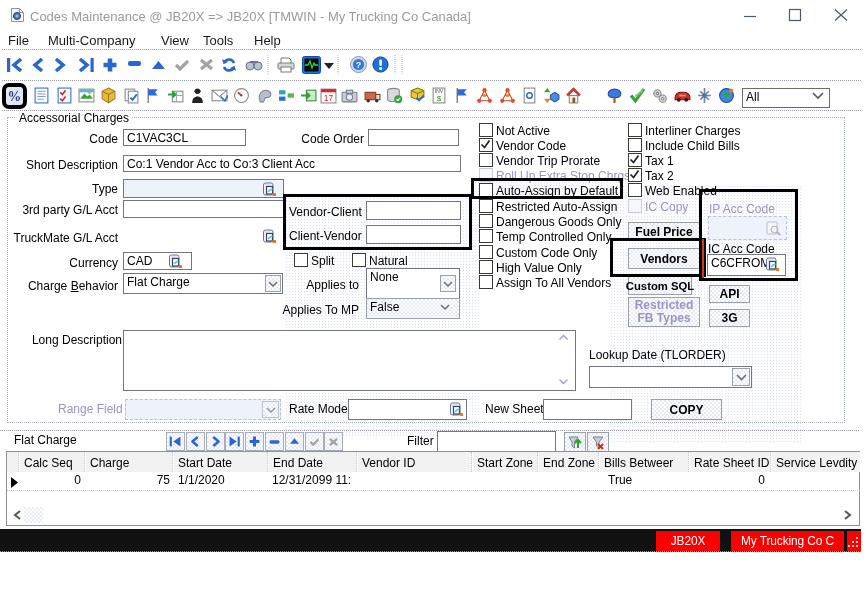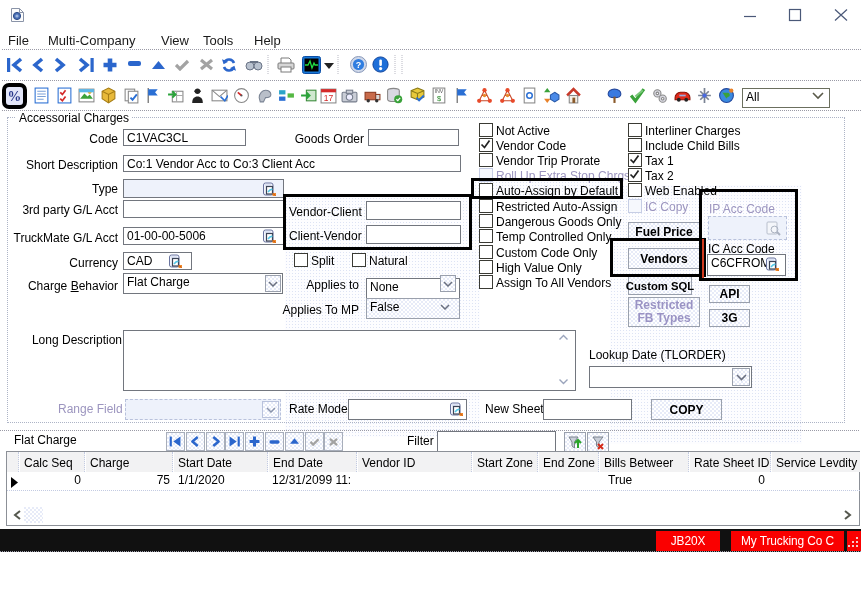--- a/index.html
+++ b/index.html
@@ -58,20 +58,21 @@
 </head>
 <body>
 <div id="win">
 
   <svg class="abs" style="left:10px;top:7px" width="15" height="16" viewBox="0 0 15 16">
     <path d="M1.5 1.5h8l4 4v9h-12z" fill="#fdfdfd" stroke="#8a94a8"></path>
     <path d="M9.5 1.5v4h4" fill="none" stroke="#8a94a8"></path>
     <circle cx="7" cy="9" r="3.6" fill="#4a6fb5" stroke="#2d4c86"></circle>
     <circle cx="7" cy="9" r="1.6" fill="#9db6dd"></circle>
   </svg>
+  <div class="abs" id="title">Codes Maintenance @ JB20X =&gt; JB20X [TMWIN - My Trucking Co Canada]</div>
 
   <svg class="abs" style="left:741px;top:6px" width="110" height="18" viewBox="0 0 110 18">
     <g stroke="#4a5878" fill="none" stroke-width="1.2">
       <path d="M3 10.5h12"></path>
       <rect x="48.5" y="3.5" width="11" height="11"></rect>
       <path d="M94 3.5l12 11M106 3.5l-12 11"></path>
     </g>
   </svg>
 
   <div class="abs menu" style="left:8px">File</div>
@@ -441,36 +442,35 @@
 
     <div class="lbl r" style="left:0;top:20px;width:118px">Code</div>
     <div class="lbl r" style="left:0;top:46px;width:118px">Short Description</div>
     <div class="lbl r" style="left:0;top:70px;width:118px">Type</div>
     <div class="lbl r" style="left:0;top:91px;width:118px">3rd party G/L Acct</div>
     <div class="lbl r" style="left:0;top:119px;width:118px">TruckMate G/L Acct</div>
     <div class="lbl r" style="left:0;top:144px;width:118px">Currency</div>
     <div class="lbl r" style="left:0;top:167px;width:118px">Charge <span style="text-decoration:underline">B</span>ehavior</div>
 
     <div class="tb" style="left:123px;top:17px;width:123px;height:17px">C1VAC3CL</div>
-    <div class="lbl r" style="left:240px;top:20px;width:124px">Goods Order</div>
+    <div class="lbl r" style="left:240px;top:20px;width:124px">Code Order</div>
     <div class="tb" style="left:368px;top:17px;width:91px;height:17px"></div>
 
     <div class="tb" style="left:123px;top:43px;width:338px;height:17px">Co:1 Vendor Acc to Co:3 Client Acc</div>
 
     <div class="tb tbd" style="left:123px;top:67px;width:161px;height:19px;border:1px solid #72767e"></div>
     <svg class="abs lkp" style="left:262px;top:70px" width="15" height="15" viewBox="0 0 15 15">
         <rect x="1.5" y="1" width="9.5" height="12" rx="2" fill="#f2f4fc" stroke="#6a74a0"></rect>
         <path d="M3 3h6" stroke="#c9d4ee"></path>
         <rect x="4.5" y="4.5" width="6" height="7.5" fill="#fff" stroke="#3c4456" stroke-width="1.2"></rect>
         <path d="M6 10c1.5-2 3-3 4.5-2.5" stroke="#55c8e8" stroke-width="1.6" fill="none"></path>
         <rect x="10.5" y="11" width="3.5" height="3" fill="#f0882a"></rect>
         <path d="M11 11.5l2.5 2" stroke="#c85a10"></path>
       </svg>
     <div class="tb" style="left:123px;top:88px;width:161px;height:18px"></div>
-    <div class="tb" style="left:123px;top:115px;width:161px;height:18px">01-00-00-5006</div>
     <svg class="abs lkp" style="left:262px;top:117px" width="15" height="15" viewBox="0 0 15 15">
         <rect x="1.5" y="1" width="9.5" height="12" rx="2" fill="#f2f4fc" stroke="#6a74a0"></rect>
         <path d="M3 3h6" stroke="#c9d4ee"></path>
         <rect x="4.5" y="4.5" width="6" height="7.5" fill="#fff" stroke="#3c4456" stroke-width="1.2"></rect>
         <path d="M6 10c1.5-2 3-3 4.5-2.5" stroke="#55c8e8" stroke-width="1.6" fill="none"></path>
         <rect x="10.5" y="11" width="3.5" height="3" fill="#f0882a"></rect>
         <path d="M11 11.5l2.5 2" stroke="#c85a10"></path>
       </svg>
     <div class="tb" style="left:123px;top:140px;width:69px;height:18px">CAD</div>
     <svg class="abs lkp" style="left:168px;top:142px" width="15" height="15" viewBox="0 0 15 15">
@@ -494,21 +494,21 @@
     <div class="tb" style="left:366px;top:89px;width:95px;height:19px"></div>
     <div class="lbl" style="left:289px;top:117px">Client-Vendor</div>
     <div class="tb" style="left:366px;top:113px;width:95px;height:19px"></div>
 
     <div class="cb" style="left:294px;top:141px"></div>
     <div class="cblbl" style="left:311px;top:142px">Split</div>
     <div class="cb" style="left:352px;top:141px"></div>
     <div class="cblbl" style="left:369px;top:142px">Natural</div>
 
     <div class="lbl r" style="left:240px;top:166px;width:119px">Applies to</div>
-    <div class="tb" style="left:366px;top:166px;width:94px;height:21px">None</div>
+    <div class="tb" style="left:366px;top:156px;width:94px;height:31px">None</div>
     <div class="dd chk" style="left:440px;top:163px;width:16px;height:17px">
         <svg width="10" height="6" viewBox="0 0 10 6">
           <path d="M1 1l4 4 4-4" fill="none" stroke="#6a7080" stroke-width="1.5"></path>
         </svg>
       </div>
     <div class="lbl r" style="left:240px;top:191px;width:119px">Applies To MP</div>
     <div class="tb chk" style="left:366px;top:186px;width:94px;height:21px;border-color:#9aa0ac">False</div>
     <div class="abs" style="left:440px;top:192px">
         <svg width="10" height="6" viewBox="0 0 10 6">
           <path d="M1 1l4 4 4-4" fill="none" stroke="#6a7080" stroke-width="1.5"></path>

